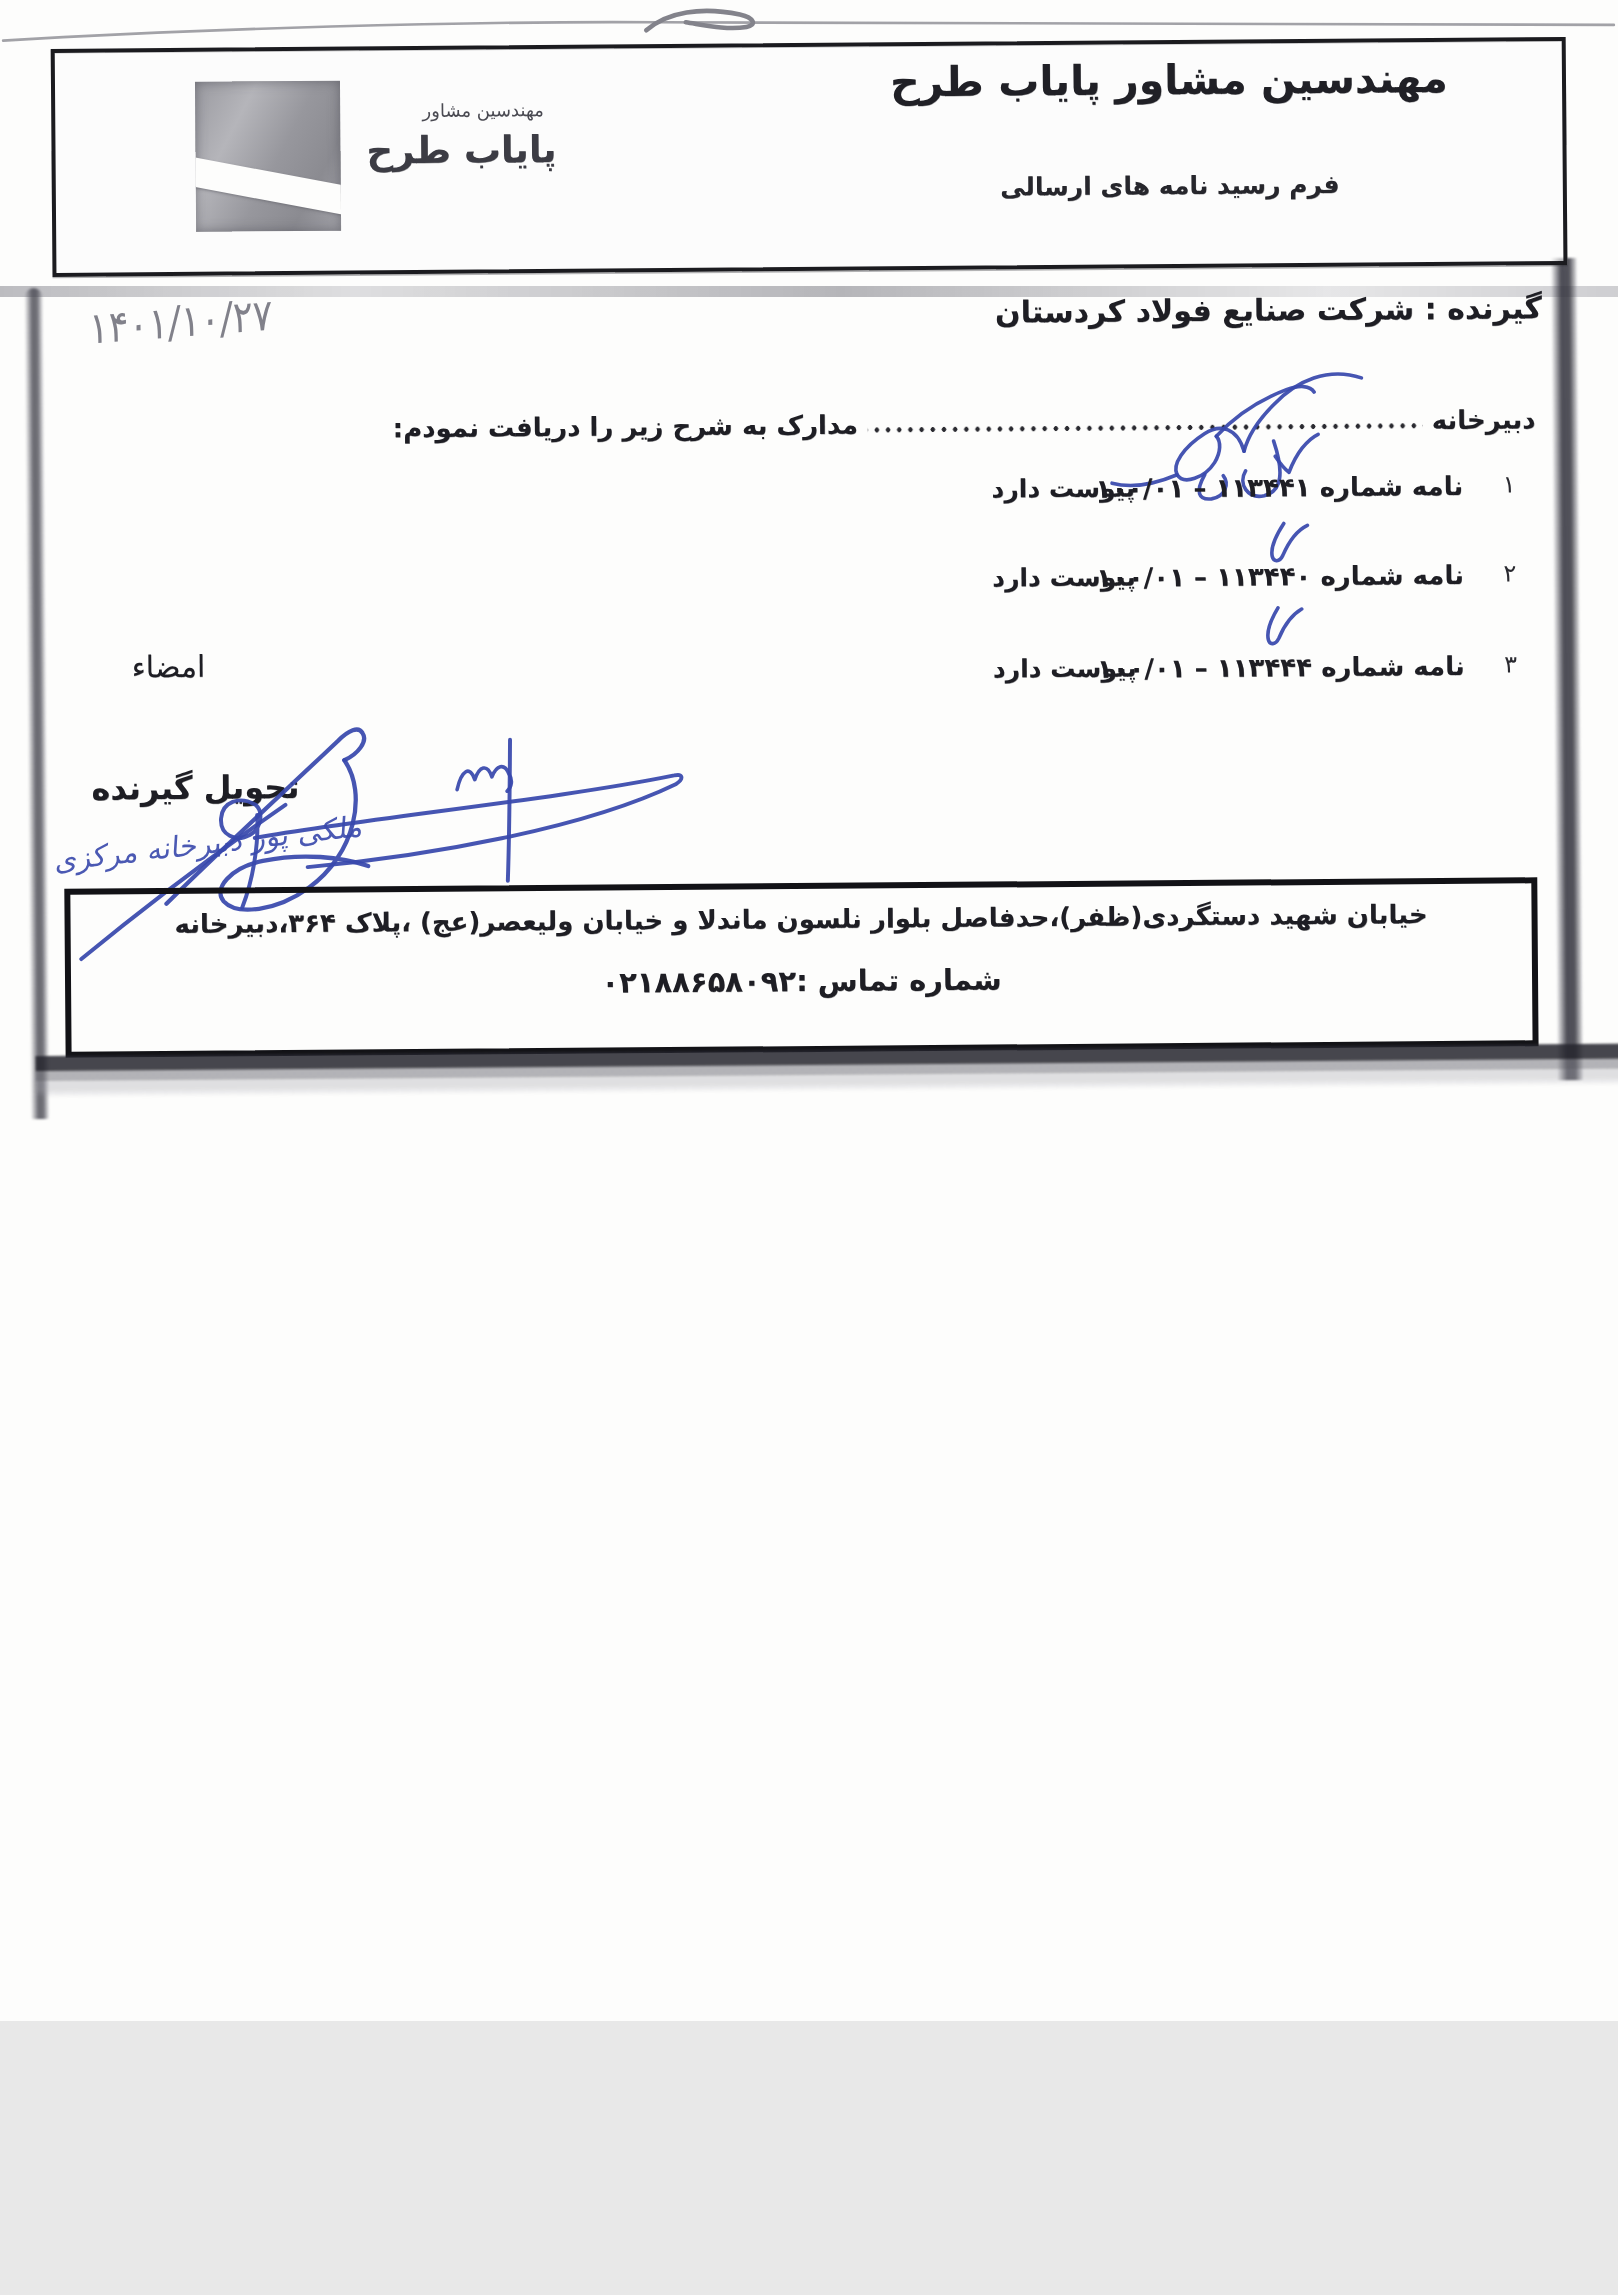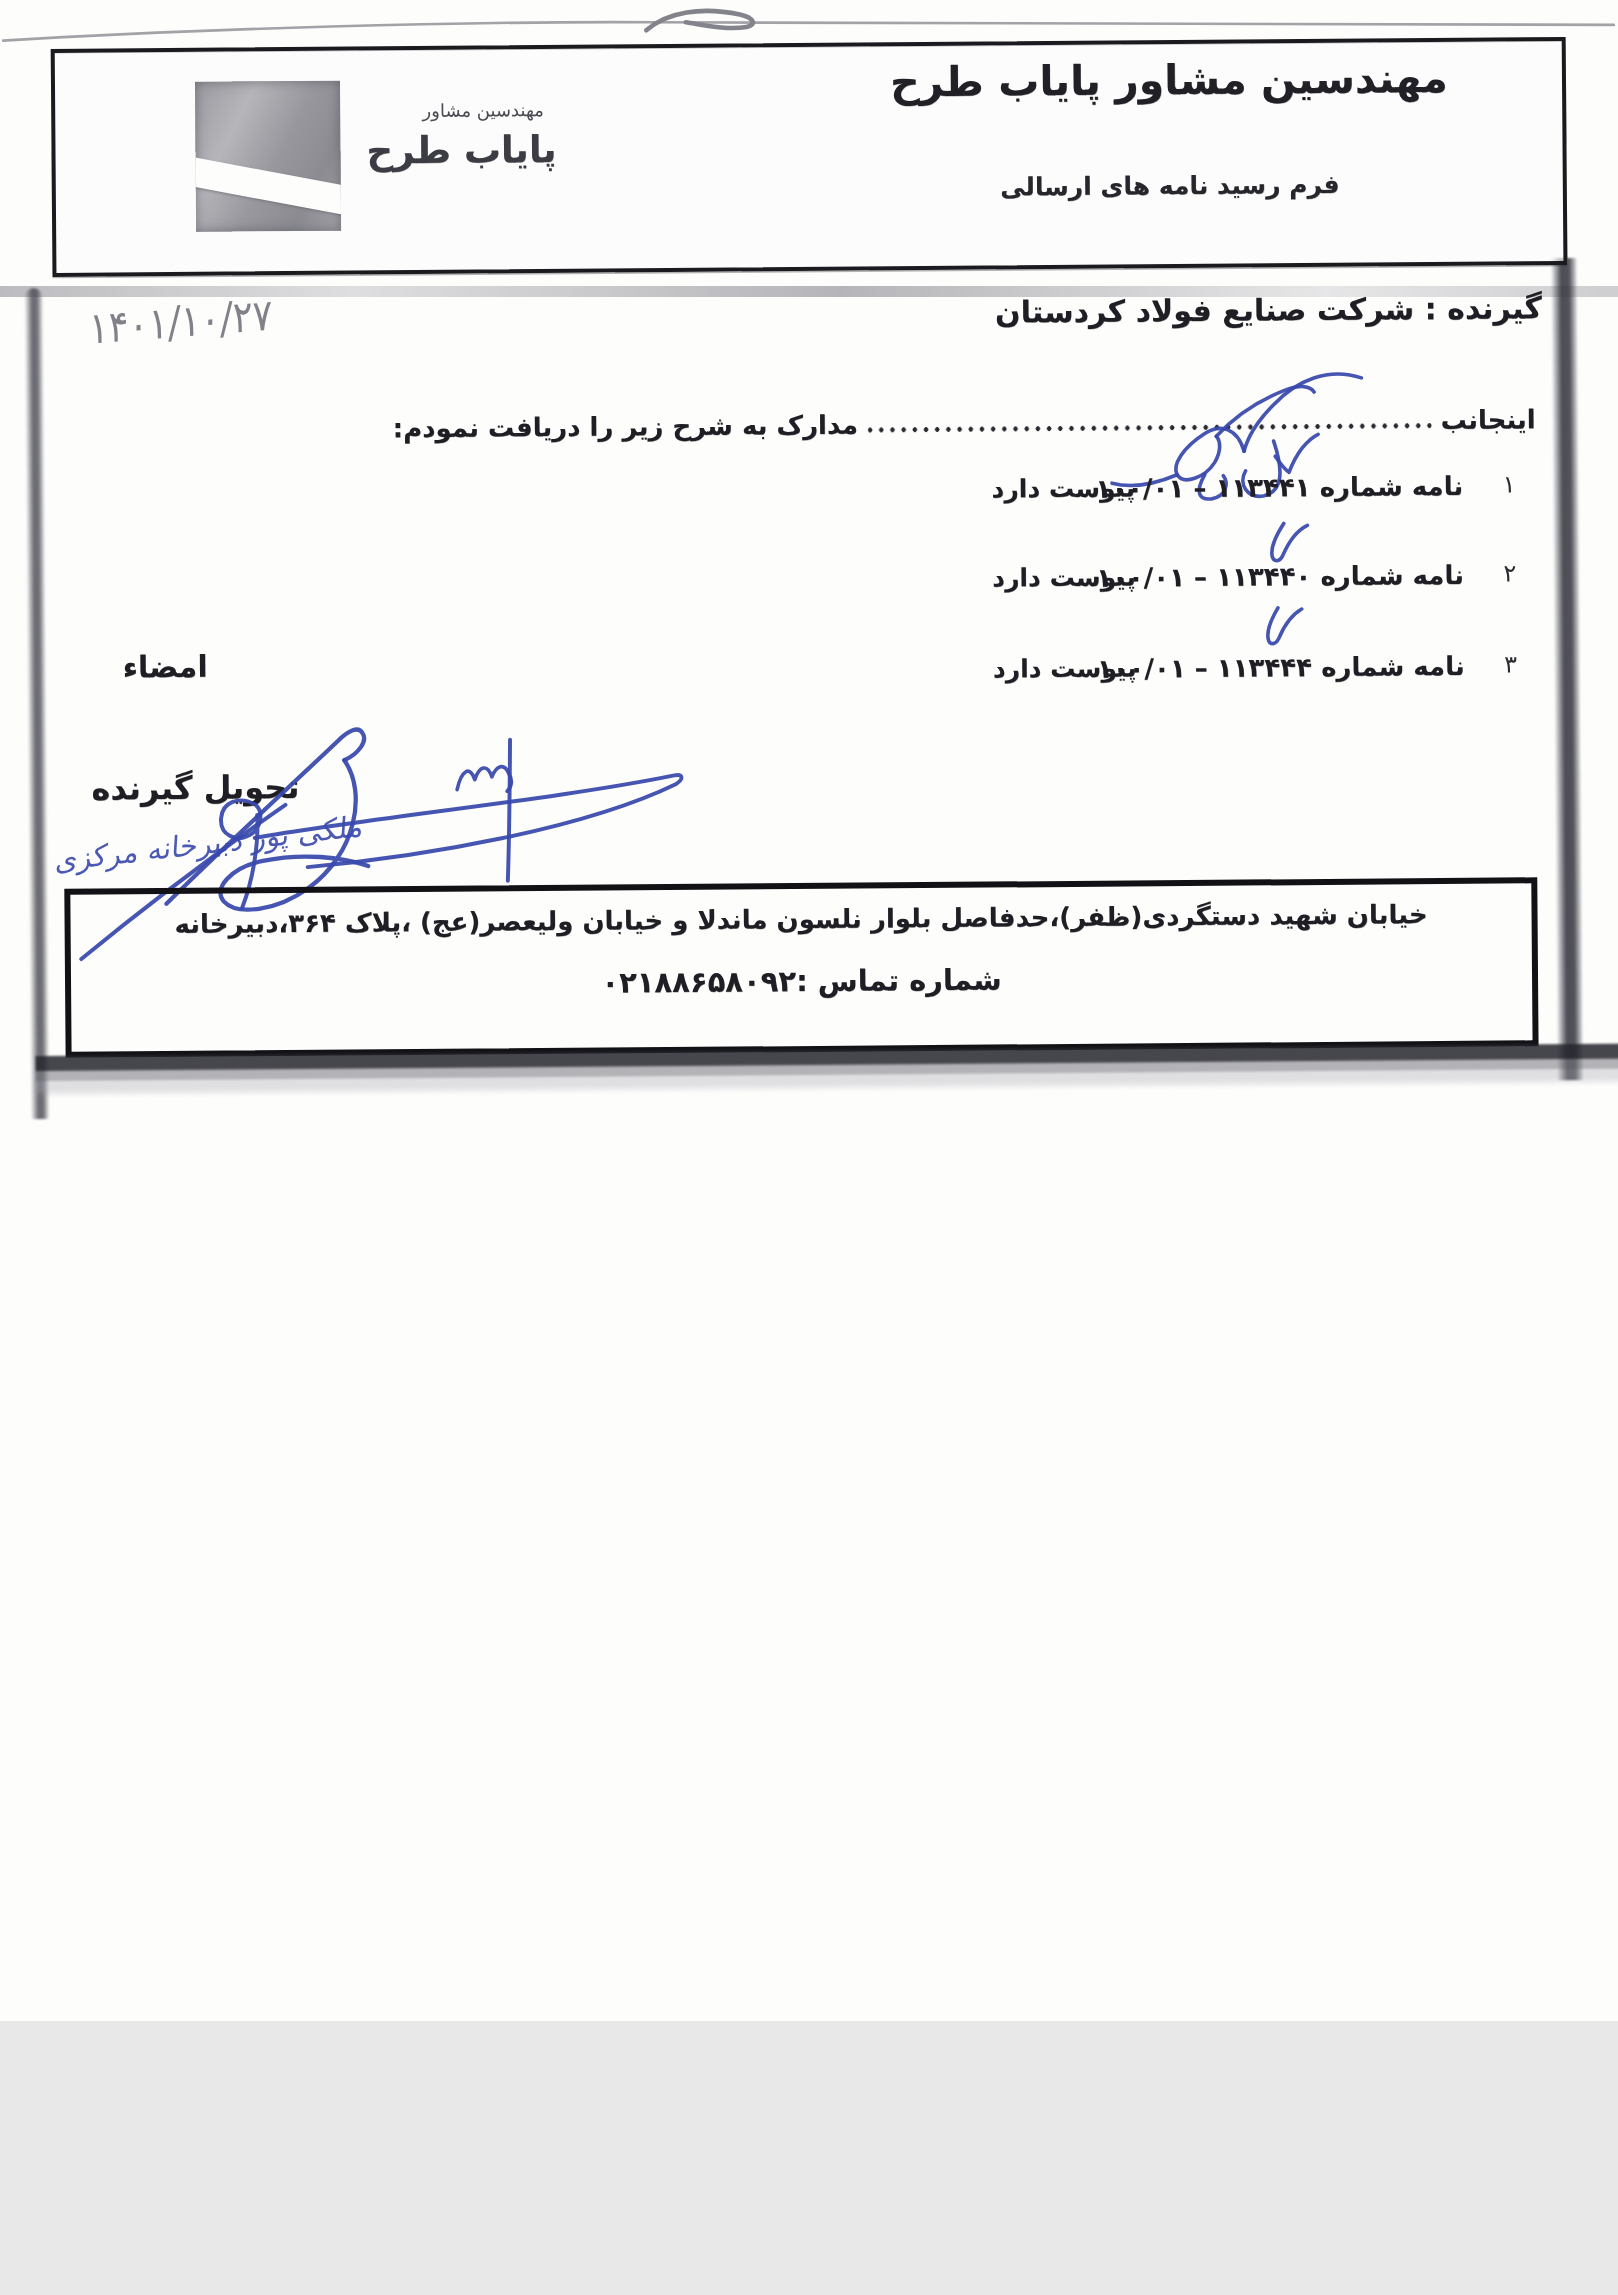--- a/index.html
+++ b/index.html
@@ -68,21 +68,21 @@
     background-size:11.2px 7.2px;background-repeat:repeat-x;background-position:center;}
 
   .row{left:0;width:1619px;height:42px;}
   .row .no{position:absolute;left:1490px;width:42px;text-align:center;
     font-size:24px;color:#2a2a30;}
   .row .letter{position:absolute;left:1150px;width:315px;text-align:right;direction:rtl;
     font-size:26px;font-weight:bold;white-space:nowrap;}
   .row .attach{position:absolute;left:982px;width:155px;direction:rtl;text-align:right;
     font-size:25px;font-weight:bold;}
 
-  #emza{left:123px;top:644px;font-size:30px;font-weight:bold;}
+  #emza{left:132px;top:644px;font-size:30px;font-weight:normal;}
   #tahvil{left:91px;top:764px;font-size:32px;font-weight:bold;}
 
   #scrawlName{left:53px;top:838px;width:567px;direction:rtl;text-align:left;
     font-size:29px;color:var(--ink-blue,#3848ac);opacity:.9;letter-spacing:0.7px;
     transform:rotate(-6deg) skewX(-10deg);transform-origin:left bottom;white-space:nowrap;}
 
   #footerBox{left:63px;top:883px;width:1473px;height:169px;
     border:6.6px solid #121216;}
   #addr{margin-top:14.5px;text-align:center;font-size:26px;font-weight:bold;direction:rtl;}
   #phone{margin-top:30px;text-align:center;font-size:29px;font-weight:bold;direction:rtl;}
@@ -119,21 +119,21 @@
       <div id="logoSmall" class="abs">مهندسین مشاور</div>
       <div id="logoLarge" class="abs printed">پایاب طرح</div>
       <div id="title" class="abs printed">مهندسین مشاور پایاب طرح</div>
       <div id="subtitle" class="abs printed">فرم رسید نامه های ارسالی</div>
     </div>
 
     <div id="recipient" class="abs printed nowrap">گیرنده : شرکت صنایع فولاد کردستان</div>
     <div id="date" class="abs">۱۴۰۱/۱۰/۲۷</div>
 
     <div id="undersigned" class="abs">
-      <span class="u-txt printed">اینجانب</span>
+      <span class="u-txt printed">دبیرخانه</span>
       <span id="dots"></span>
       <span class="u-txt printed">مدارک به شرح زیر را دریافت نمودم:</span>
     </div>
 
     <svg style="left:1107px;top:346px" width="310" height="158" viewBox="0 0 470 240">
       <path class="ink" stroke-width="5.5" d="M390,55 C340,38 292,58 256,95 C231,120 216,145 211,165"></path>
       <path class="ink" stroke-width="5.5" d="M211,165 C201,130 176,122 151,138 C119,158 101,185 109,200 C119,216 151,205 166,182 C176,166 176,150 169,142"></path>
       <path class="ink" stroke-width="5.5" d="M169,142 C201,108 241,85 276,72 C296,65 312,66 318,76"></path>
       <path class="ink" stroke-width="5.5" d="M151,200 C136,226 141,239 161,237 C181,234 189,215 179,202"></path>
       <path class="ink" stroke-width="5.5" d="M109,200 C70,216 35,219 10,212"></path>

